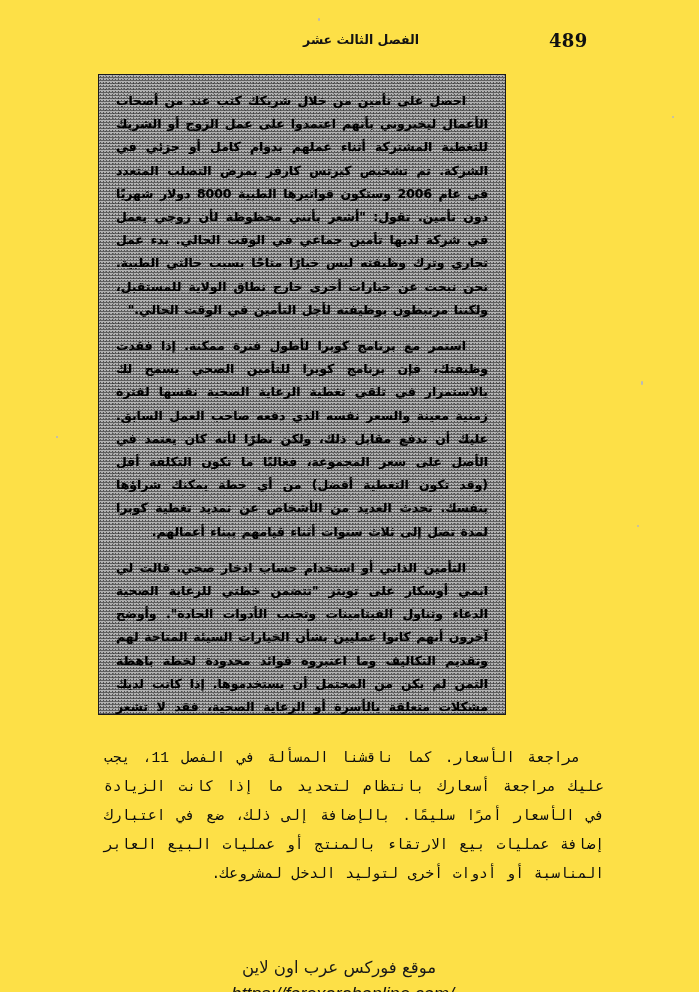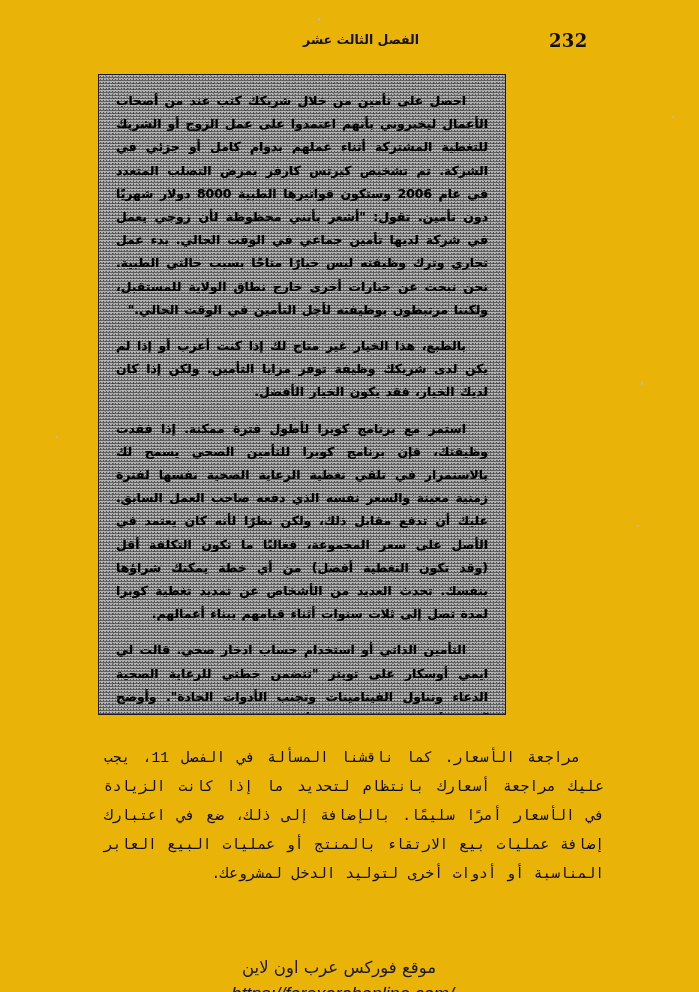--- a/index.html
+++ b/index.html
@@ -7,21 +7,21 @@
     margin: 0;
     padding: 0;
     background: #ffffff;
   }
 
   #page {
     position: relative;
     width: 699px;
     height: 992px;
     margin: 0;
-    background: #eab308;
+    background: #fde047;
     overflow: hidden;
     font-family: "DejaVu Sans", sans-serif;
   }
 
   
   .page-header {
     position: absolute;
     top: 30px;
     left: 0;
     width: 699px;
@@ -179,31 +179,30 @@
     pointer-events: none;
   }
 </style>
 </head>
 <body>
 
 <div id="page">
 
   <div class="page-header">
     <div class="header-chapter">الفصل الثالث عشر</div>
-    <div class="header-pageno">232</div>
+    <div class="header-pageno">489</div>
   </div>
 
   <div class="quote-box">
     <div class="noise-layer"></div>
     <div class="noise-layer b"></div>
     <div class="noise-layer c"></div>
 
     <div class="quote-inner">
       <p>احصل على تأمين من خلال شريكك كتب عند من أصحاب الأعمال ليخبروني بأنهم اعتمدوا على عمل الزوج أو الشريك للتغطية المشتركة أثناء عملهم بدوام كامل أو جزئي في الشركة. تم تشخيص كيرتس كارفر بمرض التصلب المتعدد في عام 2006 وستكون فواتيرها الطبية 8000 دولار شهريًا دون تأمين. تقول: "أشعر بأنني محظوظة لأن زوجي يعمل في شركة لديها تأمين جماعي في الوقت الحالي. بدء عمل تجاري وترك وظيفته ليس خيارًا متاحًا بسبب حالتي الطبية. نحن نبحث عن خيارات أخرى خارج نطاق الولاية للمستقبل، ولكننا مرتبطون بوظيفته لأجل التأمين في الوقت الحالي."</p>
-      <p>بالطبع، هذا الخيار غير متاح لك إذا كنت أعزب أو إذا لم يكن لدى شريكك وظيفة توفر مزايا التأمين. ولكن إذا كان لديك الخيار، فقد يكون الخيار الأفضل.</p>
       <p>استمر مع برنامج كوبرا لأطول فترة ممكنة. إذا فقدت وظيفتك، فإن برنامج كوبرا للتأمين الصحي يسمح لك بالاستمرار في تلقي تغطية الرعاية الصحية نفسها لفترة زمنية معينة والسعر نفسه الذي دفعه صاحب العمل السابق. عليك أن تدفع مقابل ذلك، ولكن نظرًا لأنه كان يعتمد في الأصل على سعر المجموعة، فغالبًا ما تكون التكلفة أقل (وقد تكون التغطية أفضل) من أي خطة يمكنك شراؤها بنفسك. تحدث العديد من الأشخاص عن تمديد تغطية كوبرا لمدة تصل إلى ثلاث سنوات أثناء قيامهم ببناء أعمالهم.</p>
       <p class="last">التأمين الذاتي أو استخدام حساب ادخار صحي. قالت لي ايمي أوسكار على تويتر "تتضمن خطتي للرعاية الصحية الدعاء وتناول الفيتامينات وتجنب الأدوات الحادة". وأوضح آخرون أنهم كانوا عمليين بشأن الخيارات السيئة المتاحة لهم وتقديم التكاليف وما اعتبروه فوائد محدودة لخطة باهظة الثمن لم يكن من المحتمل أن يستخدموها. إذا كانت لديك مشكلات متعلقة بالأسرة أو الرعاية الصحية، فقد لا تشعر بالراحة مع هذا الخيار.</p>
     </div>
   </div>
 
   <div class="body-para">مراجعة الأسعار. كما ناقشنا المسألة في الفصل 11، يجب عليك مراجعة أسعارك بانتظام لتحديد ما إذا كانت الزيادة في الأسعار أمرًا سليمًا. بالإضافة إلى ذلك، ضع في اعتبارك إضافة عمليات بيع الارتقاء بالمنتج أو عمليات البيع العابر المناسبة أو أدوات أخرى لتوليد الدخل لمشروعك.</div>
 
   <div class="watermark">
     <div class="wm-site">موقع فوركس عرب اون لاين</div>
     <div class="wm-url">https://forexarabonline.com/</div>

